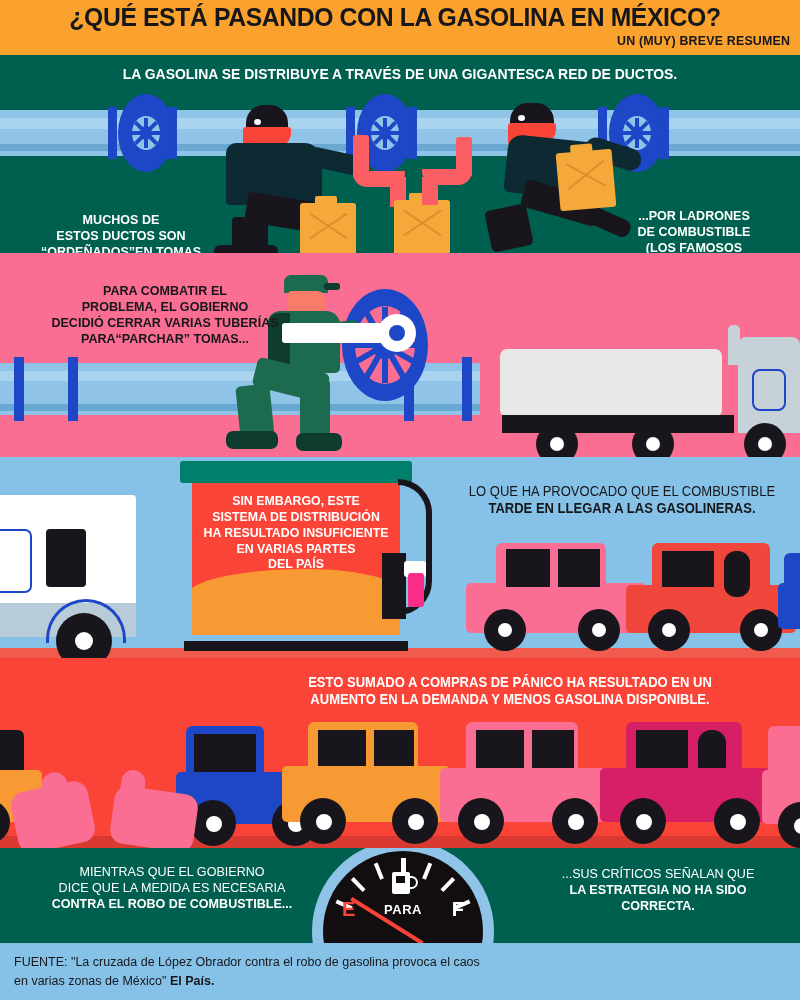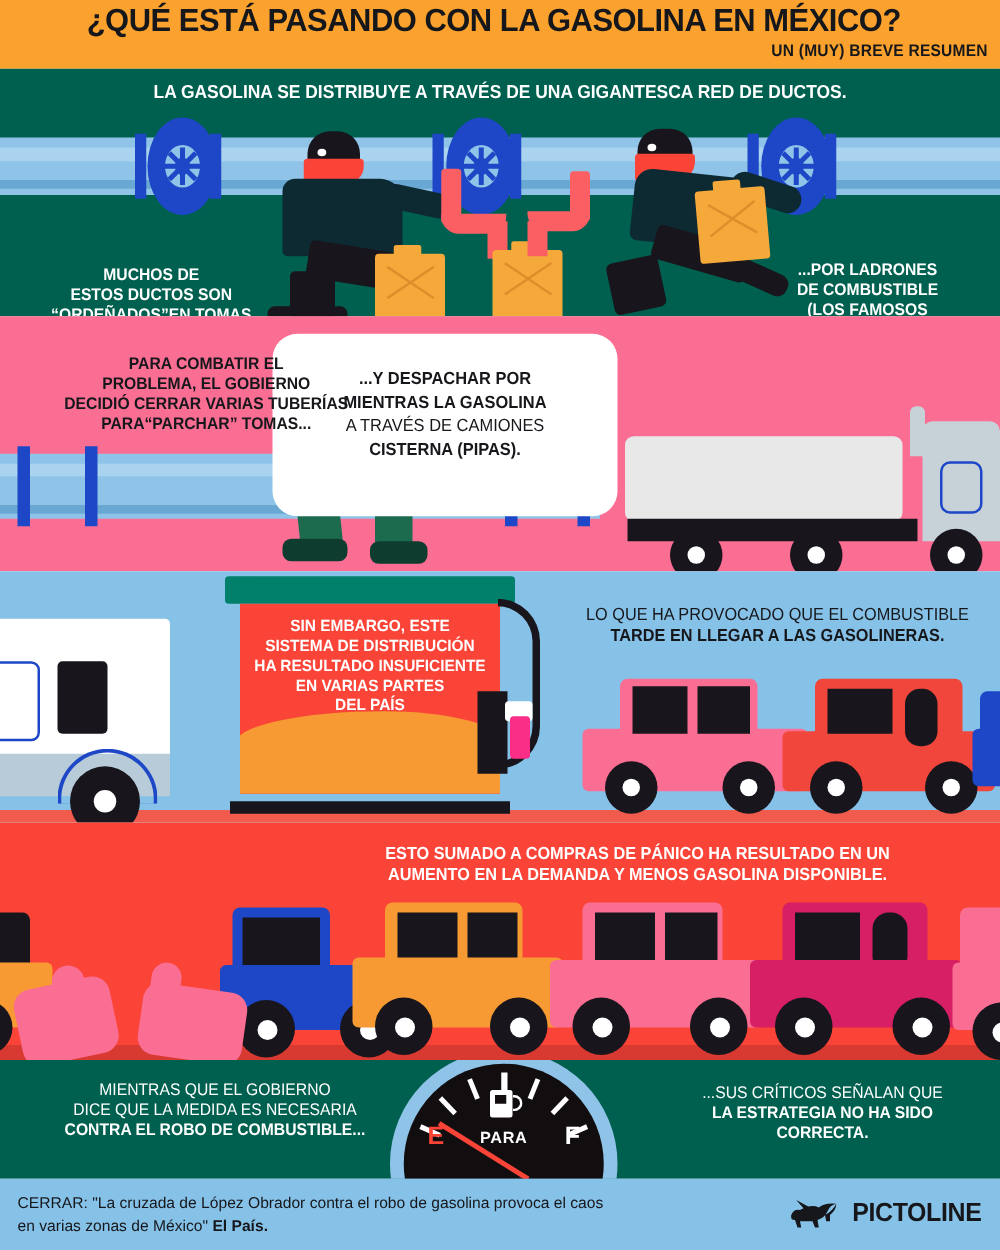--- a/index.html
+++ b/index.html
@@ -406,28 +406,20 @@
         <div class="hc" style="left:14px;top:14px;width:14px;height:14px;"></div>
       </div>
       <div class="wheel" style="left:132px;top:74px;width:42px;height:42px;">
         <div class="hc" style="left:14px;top:14px;width:14px;height:14px;"></div>
       </div>
       <div class="wheel" style="left:244px;top:74px;width:42px;height:42px;">
         <div class="hc" style="left:14px;top:14px;width:14px;height:14px;"></div>
       </div>
     </div>
 
-    <div class="bubble">
-      <div class="txt">
-        <span>...Y DESPACHAR POR</span><br>
-        <span>MIENTRAS LA GASOLINA</span><br>
-        <span class="lite">A TRAVÉS DE CAMIONES</span><br>
-        <span>CISTERNA (PIPAS).</span>
-      </div>
-    </div>
 
     <div class="cap ctr k p2-left">
       <span>PARA COMBATIR EL</span><br>
       <span>PROBLEMA, EL GOBIERNO</span><br>
       <span>DECIDIÓ CERRAR VARIAS TUBERÍAS</span><br>
       <span>PARA“PARCHAR” TOMAS...</span>
     </div>
   </div>
 
   <div class="panel" id="panel3">
@@ -603,23 +595,16 @@
       <span>CONTRA EL ROBO DE COMBUSTIBLE...</span>
     </div>
     <div class="cap ctr w p5-right">
       <span class="lite">...SUS CRÍTICOS SEÑALAN QUE</span><br>
       <span>LA ESTRATEGIA NO HA SIDO</span><br>
       <span>CORRECTA.</span>
     </div>
   </div>
 
   <div id="footer">
-    <div class="src"><span>CERRAR: </span><span>"La cruzada de López Obrador contra el robo de gasolina provoca el caos en varias zonas de México" </span><b>El País.</b></div>
-    <div class="logo">
-      <svg width="42" height="30" viewBox="0 0 42 30">
-        <path d="M6 4 L17 10 L13 12 Z" fill="#16171B"></path>
-        <path d="M9 12 q-5 -1 -7 4 q-1 4 3 4 l2 6 h3 l-1 -5 h10 l2 5 h3 l-1 -6 q6 -2 8 -7 q2 -5 7 -6 q-3 6 -9 9 l1 5 h3 l0 -5 q5 -4 5 -9 q-9 -1 -14 3 q-6 -3 -15 2 z" fill="#16171B"></path>
-      </svg>
-      <div class="name">PICTOLINE</div>
-    </div>
+    <div class="src"><span>FUENTE: </span><span>"La cruzada de López Obrador contra el robo de gasolina provoca el caos en varias zonas de México" </span><b>El País.</b></div>
   </div>
 
 </div>
 
 </body></html>

